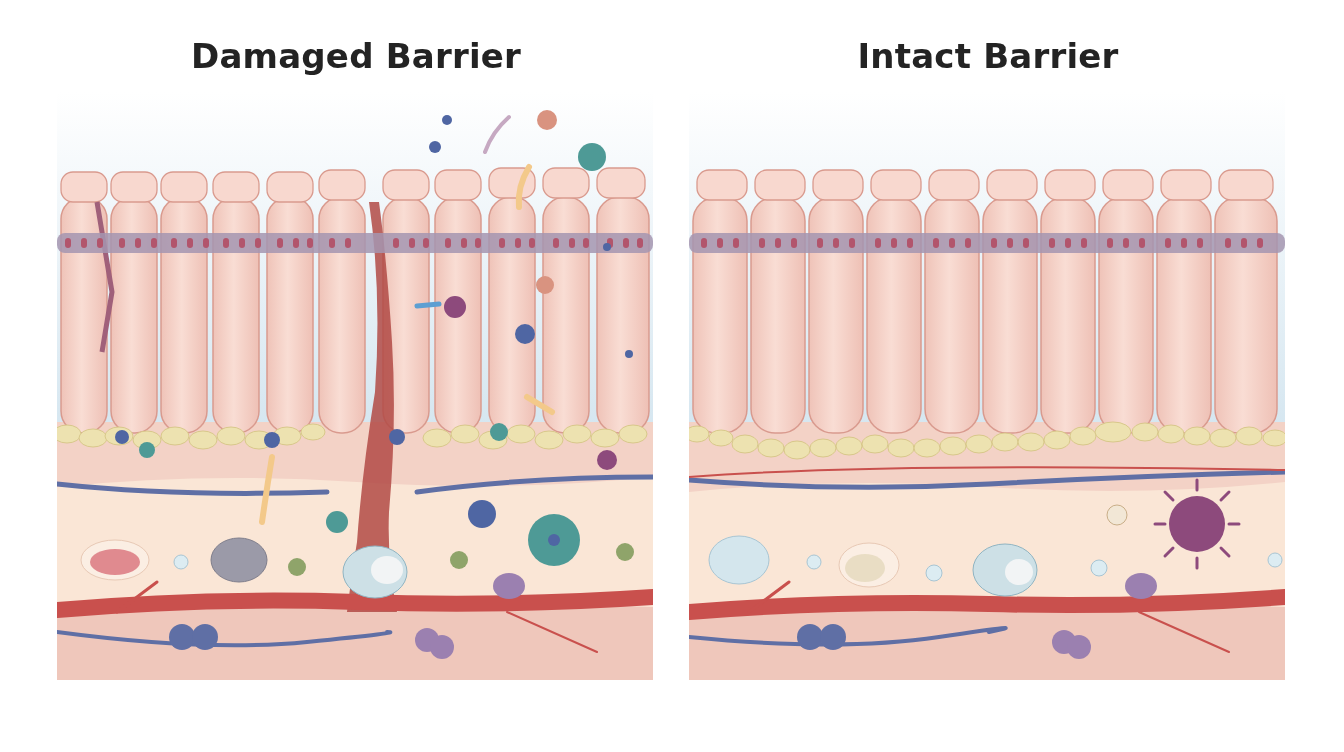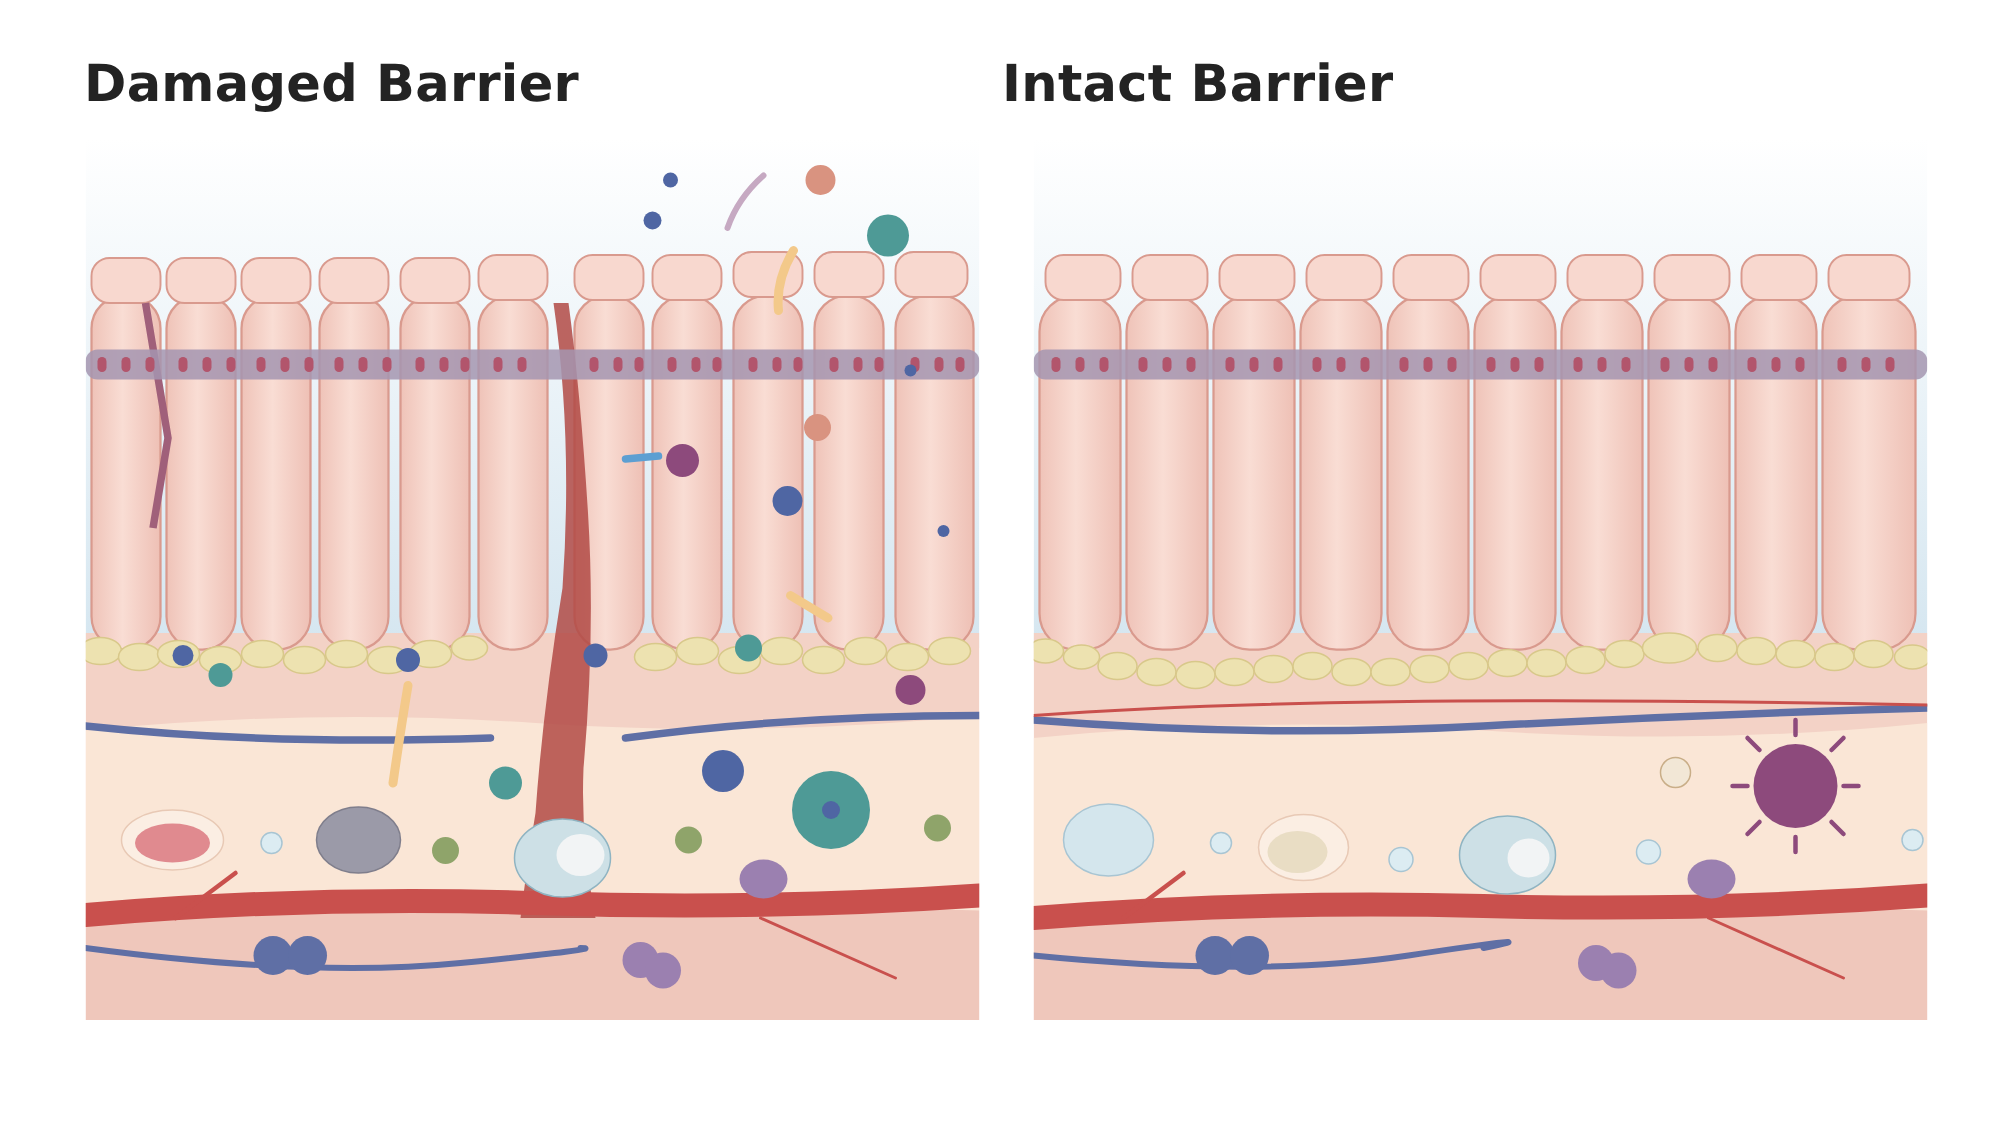--- a/index.html
+++ b/index.html
@@ -1,19 +1,19 @@
 <!DOCTYPE html>
 <html><head>
 <meta charset="utf-8">
 <style>
   html,body{margin:0;padding:0;background:#ffffff;}
   body{width:1344px;height:752px;position:relative;overflow:hidden;font-family:"DejaVu Sans","Liberation Sans",sans-serif;}
-  .title{position:absolute;top:36px;font-weight:bold;font-size:34px;color:#232323;letter-spacing:0.2px;}
+  .title{position:absolute;top:36px;font-weight:bold;font-size:34px;color:#232323;text-align:center;letter-spacing:0.2px;}
   .title.left{left:56px;width:600px;}
-  .title.right{left:668px;width:600px;}
+  .title.right{left:688px;width:600px;}
   .panel{position:absolute;top:92px;width:596px;height:588px;overflow:hidden;}
   .panel.left{left:57px;}
   .panel.right{left:689px;}
   svg{display:block;}
 </style>
 </head>
 <body>
 
 <div class="title left">Damaged Barrier</div>
 <div class="title right">Intact Barrier</div>

